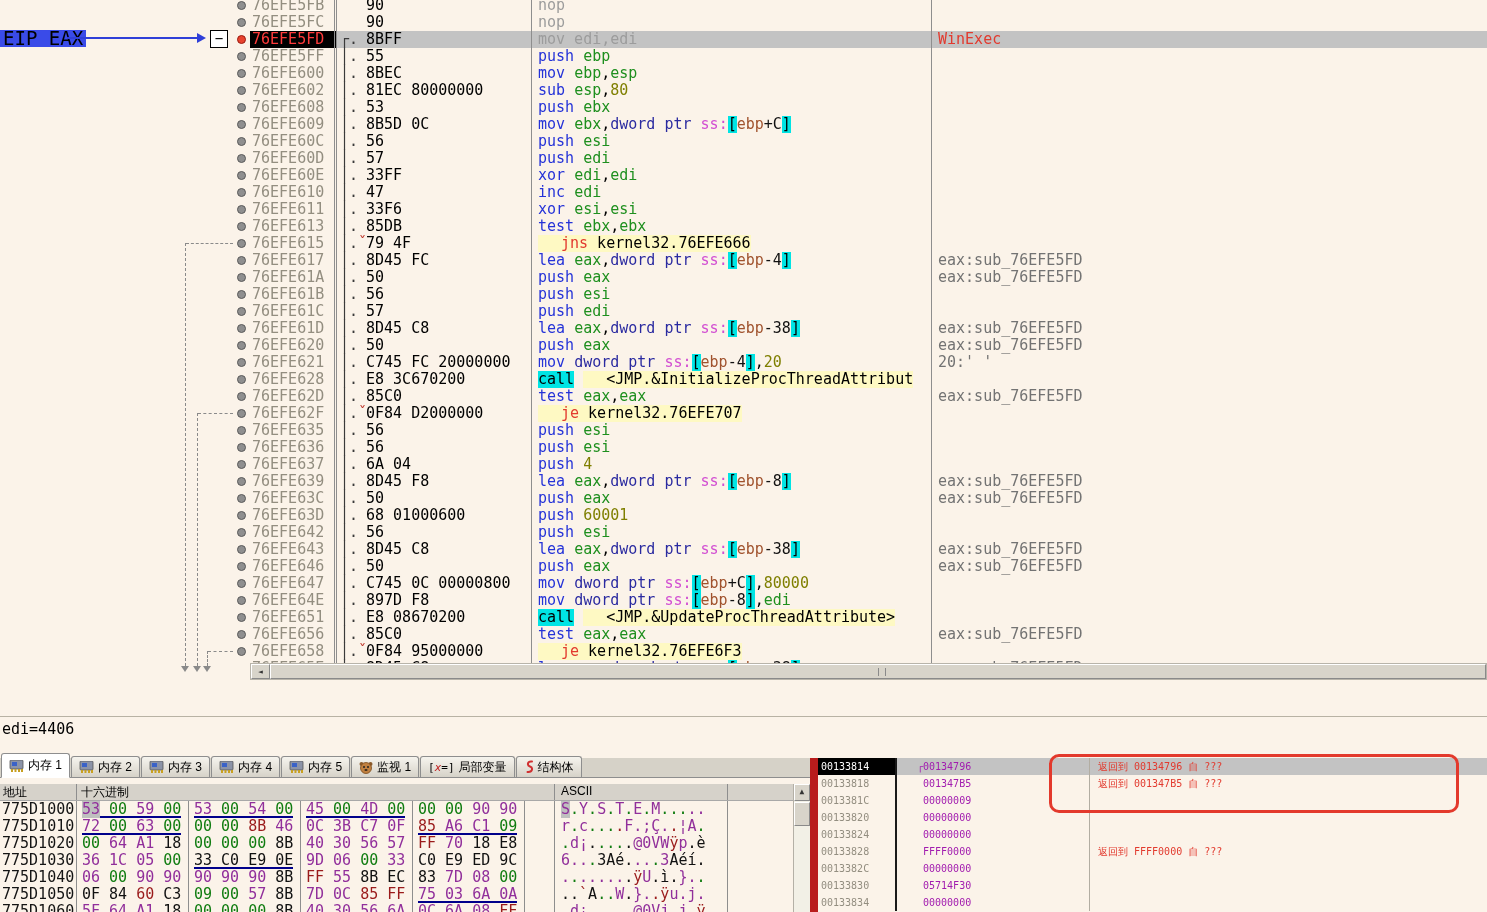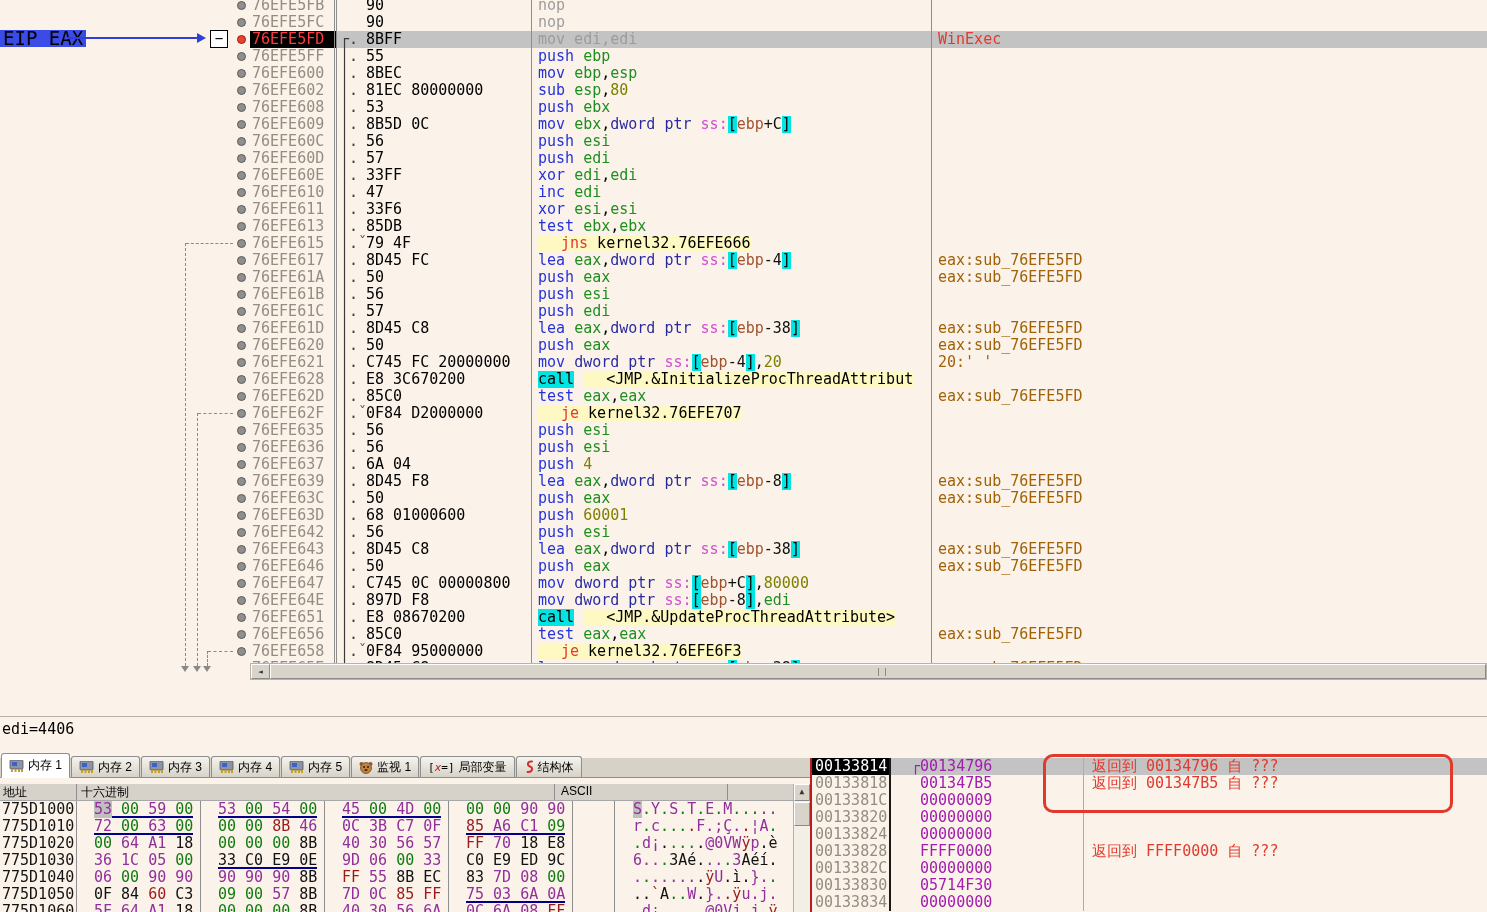--- a/index.html
+++ b/index.html
@@ -15,21 +15,21 @@
        background:#8F8F8F;border:1px solid #5A5A5A;box-sizing:border-box;}
   .dot.red{background:#E8432E;border-color:#9B1B10;}
   .addr{width:82px;flex:none;color:#938E80;border-right:3px double #8E8E8E;padding-left:2px;overflow:hidden;}
   .addr.cur-a{background:#000;color:#FF3B3B;}
   .rest{flex:1;display:flex;min-width:0;}
   .cur .rest{background:#C3C3C3;}
   .mk{width:26px;flex:none;padding-left:3px;color:#3A3A3A;}
   .jv{color:#C03A2E;font-style:normal;}
   .bts{width:165px;flex:none;overflow:hidden;}
   .ins{width:393px;flex:none;border-left:1px solid #8E8E8E;padding-left:6px;overflow:hidden;}
-  .cmtc{flex:1;min-width:0;border-left:1px solid #8E8E8E;padding-left:6px;overflow:hidden;color:#a16207;}
+  .cmtc{flex:1;min-width:0;border-left:1px solid #8E8E8E;padding-left:6px;overflow:hidden;color:#737373;}
   .cred{color:#E23A2E;}
   .tk-mn{color:#2533D8;} .tk-rg{color:#1E8F1E;} .tk-nm{color:#7F7F00;}
   .tk-sg{color:#D24ED2;} .tk-kw{color:#2A2AA0;} .tk-br{background:#00E4E4;color:#000;}
   .tk-ir{color:#A0522D;} .tk-of{color:#111;} .tk-gy{color:#9C9C9C;} .tk-jm{color:#E23A2E;}
   .hl-y{background:#fef9c3;color:#000;padding-left:23px;} .hl-c{background:#00E4E4;color:#000;}
   
   .eip{position:absolute;left:0;top:30px;height:17px;line-height:17px;background:#3A4BE8;
        color:#000;font-size:19px;padding:0 3px;}
   .arrowline{position:absolute;left:67px;top:37px;width:131px;border-top:2px solid #2F3FD8;}
   .arrowhead{position:absolute;left:197px;top:33px;width:0;height:0;
@@ -64,36 +64,36 @@
   .tab.active{height:25px;background:#FFF;position:relative;z-index:2;margin-bottom:-1px;border-bottom:1px solid #FFF;}
   .ic-locals{font:11px "DejaVu Sans Mono",monospace;}
   .ic-locals i{color:#C22525;font-style:italic;}
   .dumpbody{position:absolute;left:0;top:26px;right:0;bottom:0;font-size:15px;}
   .dhead{height:16px;line-height:15px;background:#D6D2CA;border-bottom:1px solid #A8A8A8;
          display:flex;font:12px "Liberation Sans",sans-serif;}
   .dh1{width:77px;flex:none;border-right:1px solid #8E8E8E;padding-left:3px;box-sizing:border-box;}
   .dh2{width:478px;flex:none;border-right:1px solid #8E8E8E;padding-left:4px;box-sizing:border-box;}
   .dh3{width:173px;flex:none;border-right:1px solid #8E8E8E;padding-left:6px;box-sizing:border-box;}
   .dh4{flex:1;}
-  .dr{display:flex;height:17px;line-height:17px;white-space:pre;gap:12px;}
+  .dr{display:flex;height:17px;line-height:17px;white-space:pre;}
   .da{width:77px;flex:none;border-right:1px solid #8E8E8E;padding-left:2px;box-sizing:border-box;color:#141414;}
   .dg{width:112px;flex:none;border-right:1px solid #8E8E8E;padding-left:5px;box-sizing:border-box;overflow:hidden;}
   .dsp{width:30px;flex:none;border-right:1px solid #8E8E8E;box-sizing:border-box;}
   .dascii{width:173px;flex:none;border-right:1px solid #8E8E8E;padding-left:6px;box-sizing:border-box;overflow:hidden;}
   .dblank{flex:1;}
   .gl{display:inline-block;}
   .gl.ul{box-shadow:inset 0 -2px 0 #00008B;}
   .c-g{color:#107C10;} .c-p{color:#912F9B;} .c-r{color:#9A1B1B;} .c-k{color:#111;}
   .selb{background:#BFBFBF;}
   .dvscroll{position:absolute;right:0;top:0;bottom:0;width:16px;background:#F2F0E6;border-left:1px solid #B4B0A6;}
   .dv-btn{height:15px;background:#D8D4CA;border:1px solid;border-color:#FFF #8A8A8A #8A8A8A #FFF;
           font-size:8px;line-height:13px;text-align:center;color:#333;}
   .dv-thumb{height:22px;margin-top:1px;background:#D8D4CA;border:1px solid;border-color:#FFF #8A8A8A #8A8A8A #FFF;}
   
-  .stack{flex:1;position:relative;background:#FBF3E9;border-left:2px solid #b91c1c;font-size:15px;}
+  .stack{flex:1;position:relative;background:#FBF3E9;border-left:8px solid #b91c1c;font-size:10px;}
   .srow{display:flex;height:17px;line-height:17px;white-space:pre;}
   .sa{width:79px;flex:none;color:#938E80;padding-left:3px;border-right:2px solid #1A1A1A;box-sizing:border-box;}
   .sa.sel{background:#000;color:#FFF;}
   .srest{flex:1;display:flex;min-width:0;}
   .srow.hl .srest{background:#C3C3C3;}
   .sv{width:172px;flex:none;padding-left:20px;color:#a21caf;}
   .sc{flex:1;min-width:0;border-left:1px solid #B2ADA2;padding-left:8px;color:#E23A2E;overflow:hidden;
       font-family:"DejaVu Sans Mono",monospace;}
   .anno{position:absolute;left:231px;top:-4px;width:404px;height:53px;border:3px solid #E3392C;
         border-radius:10px;pointer-events:none;z-index:5;}

